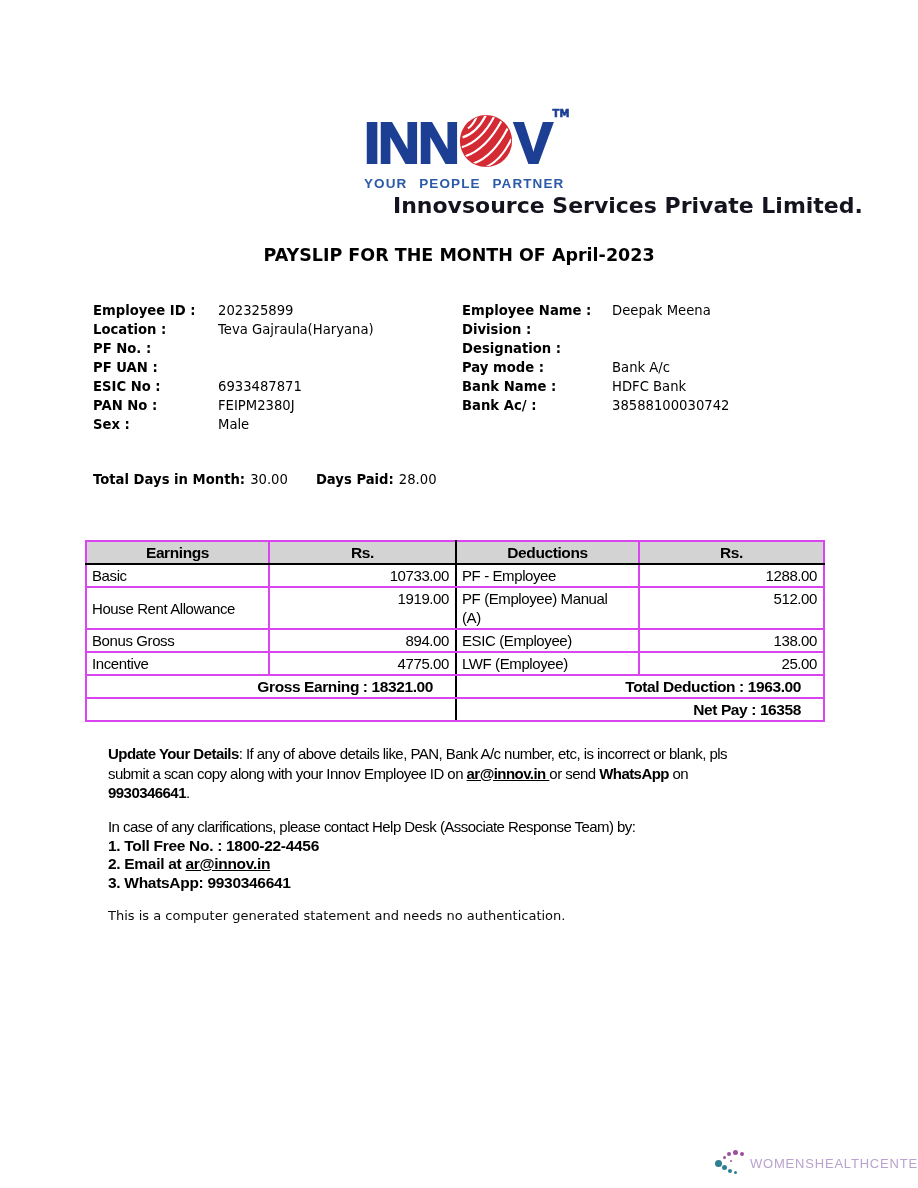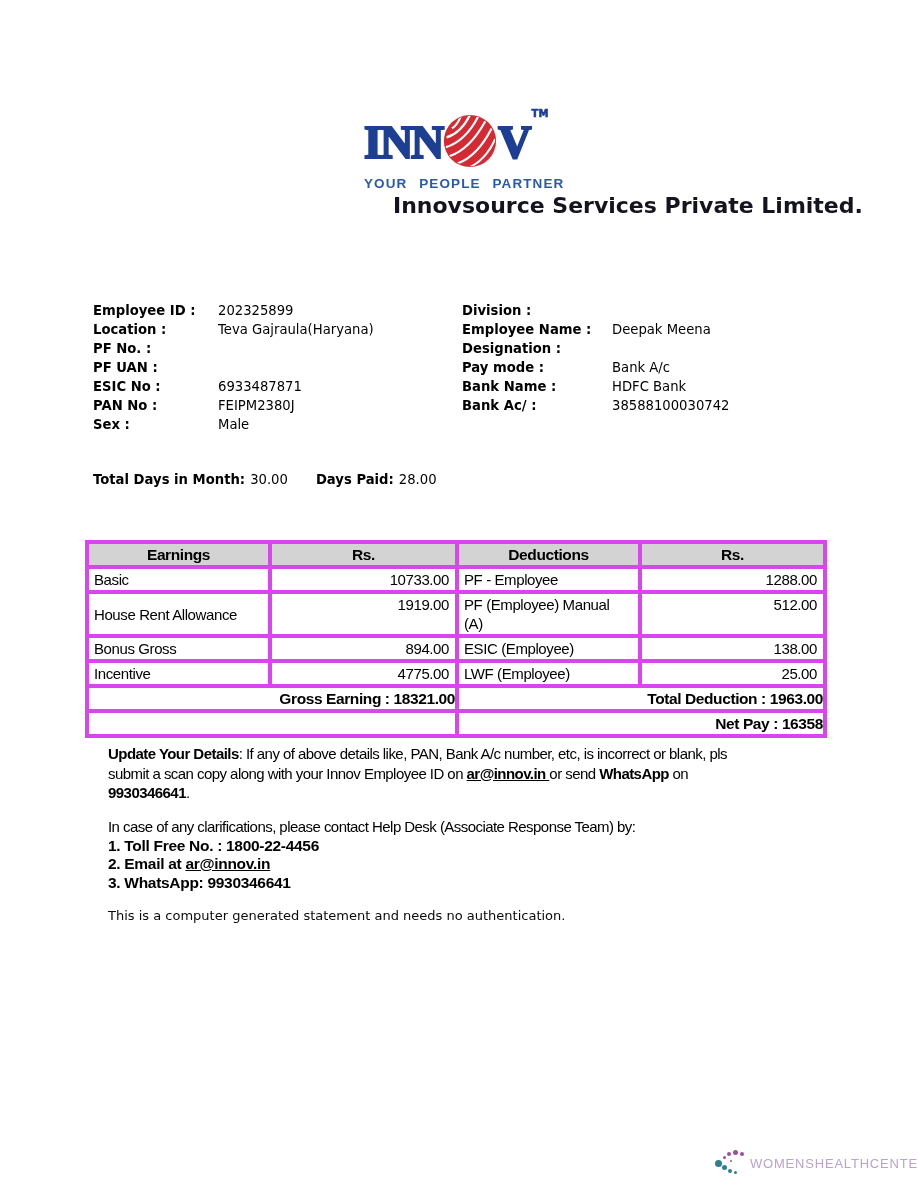--- a/index.html
+++ b/index.html
@@ -7,22 +7,22 @@
   .page {
     position:relative; width:918px; height:1188px; background:#ffffff;
     font-family:"DejaVu Sans","Liberation Sans",sans-serif; color:#000;
     overflow:hidden; margin:0 auto;
   }
 
   
   .logo-block { position:absolute; left:364px; top:112px; width:215px; }
   .logo-row { display:flex; align-items:center; height:62px; position:relative; }
   .logo-word {
-    font-family:Liberation Serif, serif; font-weight:bold;
-    font-size:46px; line-height:58px; letter-spacing:-2px;
+    font-family:Liberation Sans, sans-serif; font-weight:bold;
+    font-size:58px; line-height:58px; letter-spacing:-2px;
     color:var(--logo_blue); -webkit-text-stroke:2.2px var(--logo_blue);
   }
   .logo-globe { margin:0 1px; flex:0 0 auto; }
   .logo-tm {
     font-size:10px; font-weight:bold; color:var(--logo_blue);
     -webkit-text-stroke:0.6px var(--logo_blue);
     align-self:flex-start; margin-top:-4px; margin-left:2px; letter-spacing:0;
   }
   .logo-tagline {
     margin-top:2px; font-family:"Liberation Sans",sans-serif; font-weight:bold;
@@ -55,33 +55,33 @@
   .days-block .b { font-weight:bold; }
   .days-block .val { margin-left:5px; }
   .gap-left { margin-left:28px; }
 
   
   .pay-table {
     position:absolute; left:85px; top:540px; width:738px;
     border-collapse:collapse; table-layout:fixed;
     font-family:"Liberation Sans",sans-serif; font-size:15px; letter-spacing:-0.4px;
   }
-  .pay-table th, .pay-table td { border:4px solid #d946ef; line-height:19px; padding:1px 5px; overflow:hidden; }
+  .pay-table th, .pay-table td { border:2px solid #d946ef; line-height:19px; padding:1px 5px; overflow:hidden; }
   .pay-table { border:2px solid #000; }
   .pay-table th {
     background:var(--table_header_bg); font-weight:bold; text-align:center;
     font-size:15.5px; height:23px; border-bottom:2px solid #000;
   }
   .pay-table .mid { border-right:2px solid #000; }
   .pay-table td.lbl { text-align:left; white-space:pre-line; }
   .pay-table td.amt { text-align:right; padding-right:6px; }
   .pay-table tbody tr { height:21px; }
   .pay-table tr.thick td { border-top:2px solid #a3a3a3; }
   .pay-table tr.sum td {
-    font-weight:bold; text-align:right; padding-right:0; height:21px; font-size:15.5px;
+    font-weight:bold; text-align:right; padding-right:22px; height:21px; font-size:15.5px;
   }
 
   
   .notes { font-family:"Liberation Sans",sans-serif; }
   .update-note {
     position:absolute; left:108px; top:744px; width:720px;
     font-size:15px; letter-spacing:-0.55px; line-height:19.5px;
   }
   .clar-block {
     position:absolute; left:108px; top:818px; width:720px;
@@ -134,20 +134,21 @@
           </g>
         </svg>
       </span>
       <span class="logo-word">V</span>
       <span class="logo-tm">TM</span>
     </div>
     <div class="logo-tagline">YOUR PEOPLE PARTNER</div>
   </div>
 
   <div class="company-name">Innovsource Services Private Limited.</div>
+  <div class="payslip-title">PAYSLIP FOR THE MONTH OF April-2023</div>
 
   <div class="emp-col left">
     <div class="erow">
       <span class="elabel">Employee ID :</span>
       <span class="evalue">202325899</span>
     </div>
     <div class="erow">
       <span class="elabel">Location :</span>
       <span class="evalue">Teva Gajraula(Haryana)</span>
     </div>
@@ -168,26 +169,26 @@
       <span class="evalue">FEIPM2380J</span>
     </div>
     <div class="erow">
       <span class="elabel">Sex :</span>
       <span class="evalue">Male</span>
     </div>
   </div>
 
   <div class="emp-col right">
     <div class="erow">
-      <span class="elabel">Division :</span>
-      <span class="evalue"></span>
-    </div>
-    <div class="erow">
       <span class="elabel">Employee Name :</span>
       <span class="evalue">Deepak Meena</span>
+    </div>
+    <div class="erow">
+      <span class="elabel">Division :</span>
+      <span class="evalue"></span>
     </div>
     <div class="erow">
       <span class="elabel">Designation :</span>
       <span class="evalue"></span>
     </div>
     <div class="erow">
       <span class="elabel">Pay mode :</span>
       <span class="evalue">Bank A/c</span>
     </div>
     <div class="erow">

